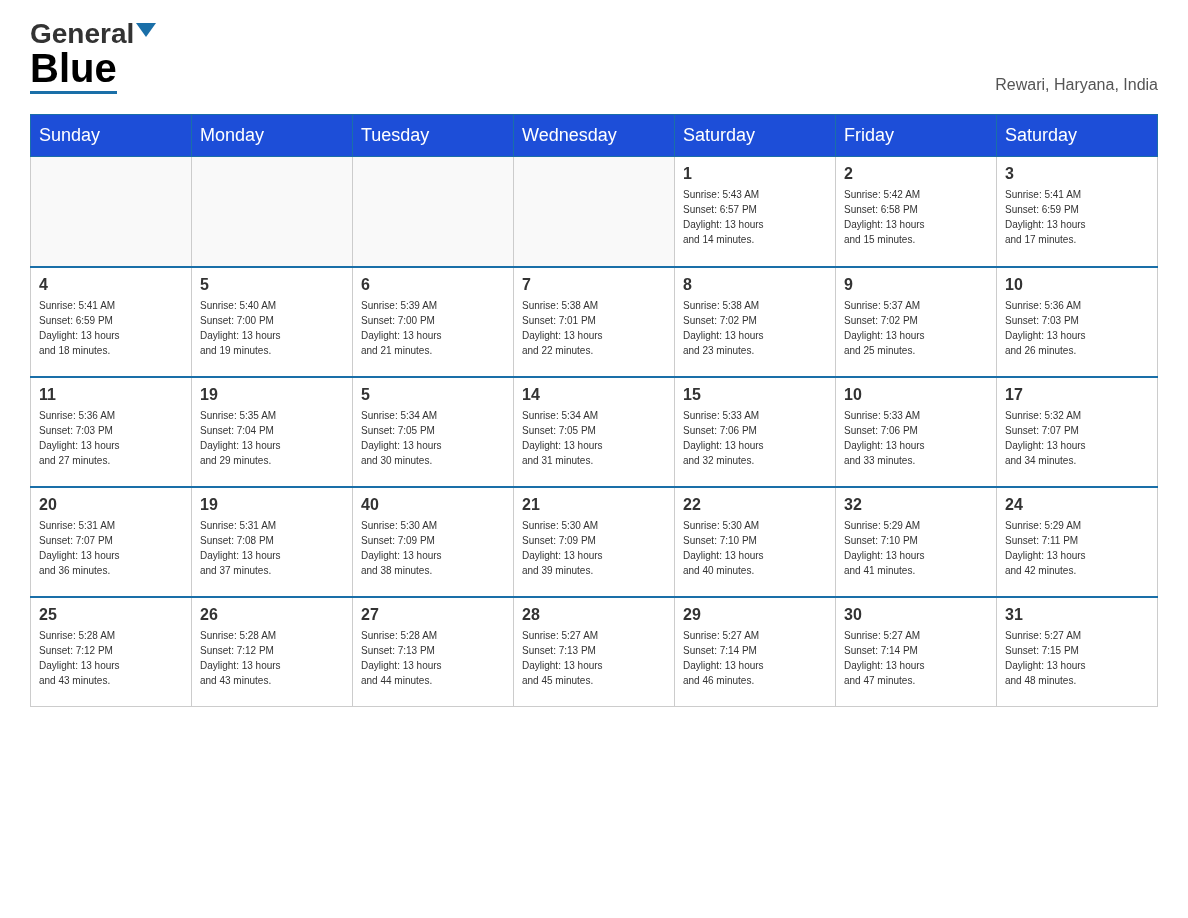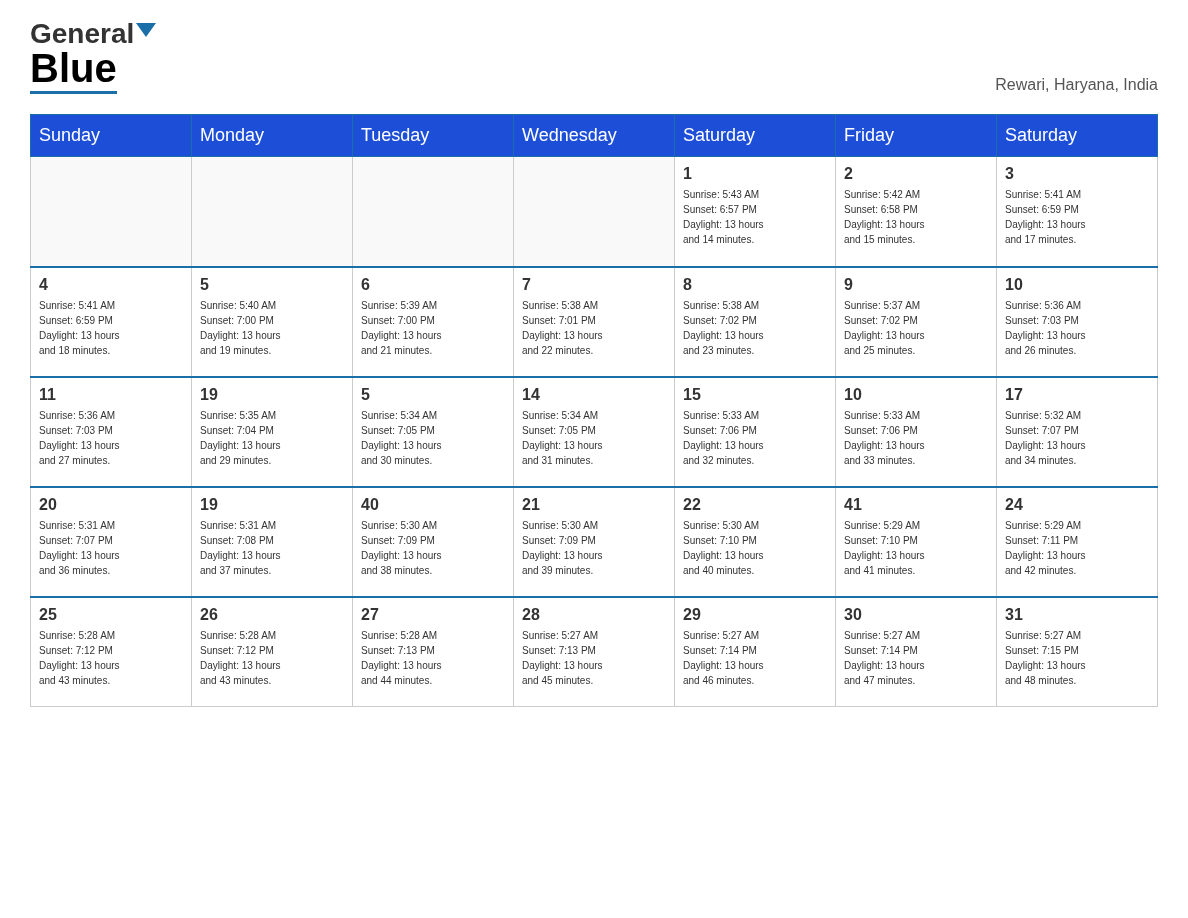--- a/index.html
+++ b/index.html
@@ -232,21 +232,21 @@
         </td>
         <td>
           <span class="day-number">21</span>
           <div class="day-info">Sunrise: 5:30 AM<br>Sunset: 7:09 PM<br>Daylight: 13 hours<br>and 39 minutes.</div>
         </td>
         <td>
           <span class="day-number">22</span>
           <div class="day-info">Sunrise: 5:30 AM<br>Sunset: 7:10 PM<br>Daylight: 13 hours<br>and 40 minutes.</div>
         </td>
         <td>
-          <span class="day-number">41</span>
+          <span class="day-number">32</span>
           <div class="day-info">Sunrise: 5:29 AM<br>Sunset: 7:10 PM<br>Daylight: 13 hours<br>and 41 minutes.</div>
         </td>
         <td>
           <span class="day-number">24</span>
           <div class="day-info">Sunrise: 5:29 AM<br>Sunset: 7:11 PM<br>Daylight: 13 hours<br>and 42 minutes.</div>
         </td>
       </tr>
       <tr class="row-separator">
         <td>
           <span class="day-number">25</span>

